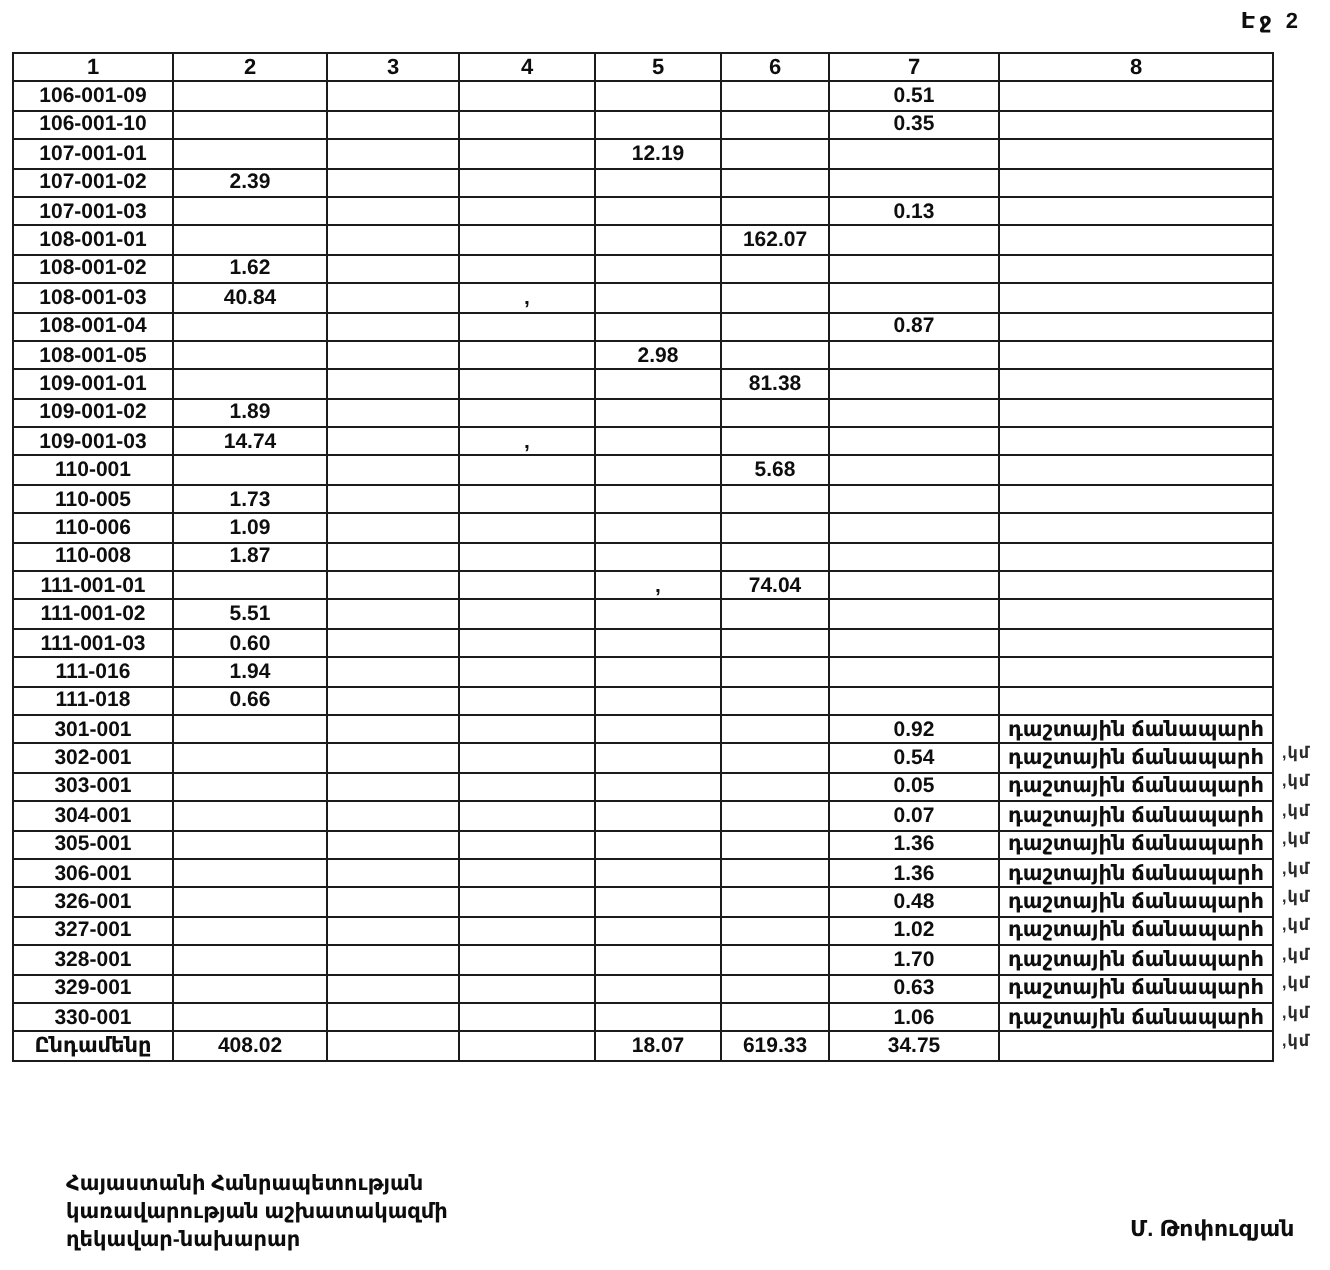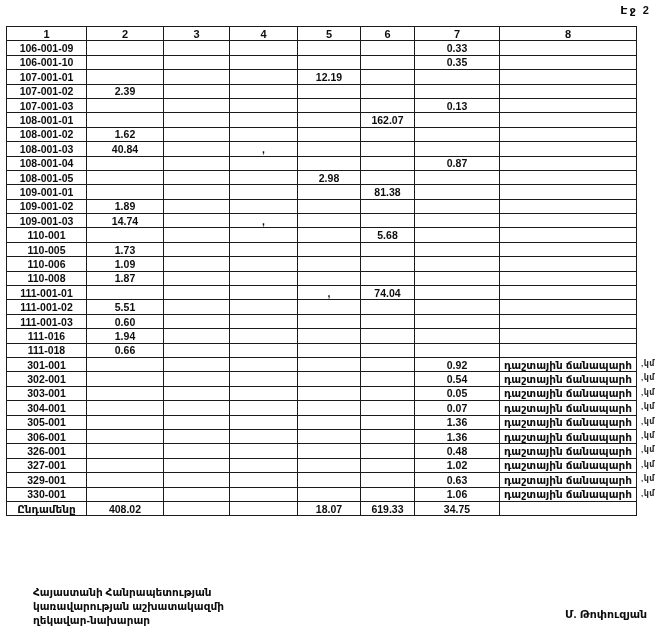--- a/index.html
+++ b/index.html
@@ -29,21 +29,21 @@
     font-weight:bold;
     text-align:center;
     vertical-align:middle;
     white-space:nowrap;
     position:relative;
     overflow:visible;
   }
   table.doc-table th { font-size:11px; }
   td.col-desc { font-size:9.5px;margin-top:28px; }
   .unit {
-    position:absolute; left:calc(100% + 5px); top:1px;
+    position:absolute; left:calc(100% + 5px); top:14px;
     font-size:8px; font-weight:bold; color:#2c2c2c;
     letter-spacing:0.5px;
   }
   .footer-block {
     position:absolute; left:33px; top:585px;
     font-size:10.5px; font-weight:bold; line-height:14px;
     color:#0c0c0c;
   }
   .signature {
     position:absolute; left:565px; top:608px;
@@ -79,21 +79,21 @@
       </tr>
   </thead>
   <tbody id="table-body">
       <tr>
         <td>106-001-09</td>
         <td></td>
         <td></td>
         <td></td>
         <td></td>
         <td></td>
-        <td>0.33</td>
+        <td>0.51</td>
         <td class="col-desc"></td>
       </tr>
       <tr>
         <td>106-001-10</td>
         <td></td>
         <td></td>
         <td></td>
         <td></td>
         <td></td>
         <td>0.35</td>
@@ -370,20 +370,30 @@
         <td class="col-desc">դաշտային ճանապարհ<span class="unit">,կմ</span></td>
       </tr>
       <tr>
         <td>327-001</td>
         <td></td>
         <td></td>
         <td></td>
         <td></td>
         <td></td>
         <td>1.02</td>
+        <td class="col-desc">դաշտային ճանապարհ<span class="unit">,կմ</span></td>
+      </tr>
+      <tr>
+        <td>328-001</td>
+        <td></td>
+        <td></td>
+        <td></td>
+        <td></td>
+        <td></td>
+        <td>1.70</td>
         <td class="col-desc">դաշտային ճանապարհ<span class="unit">,կմ</span></td>
       </tr>
       <tr>
         <td>329-001</td>
         <td></td>
         <td></td>
         <td></td>
         <td></td>
         <td></td>
         <td>0.63</td>

